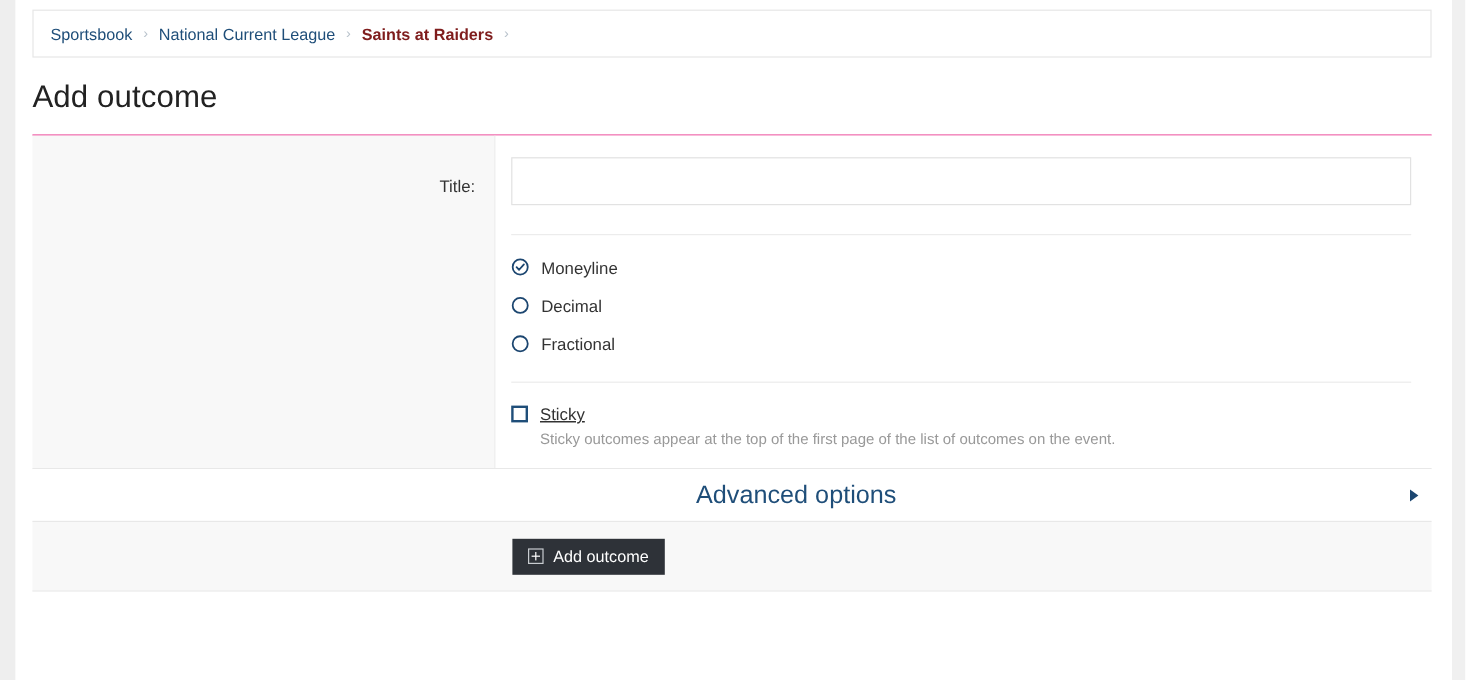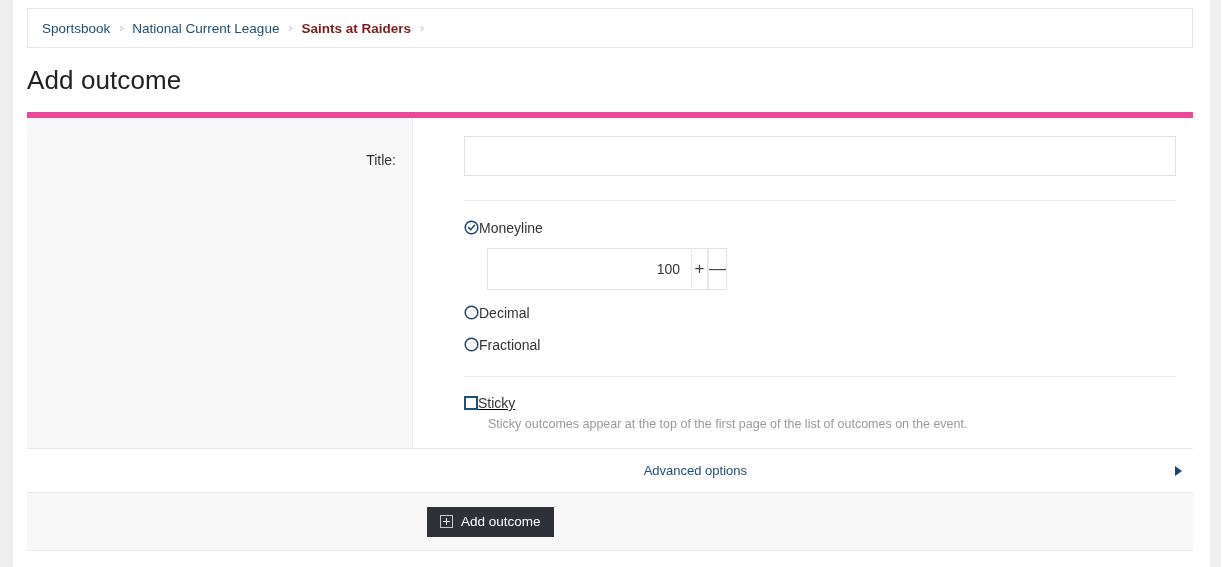--- a/index.html
+++ b/index.html
@@ -83,23 +83,22 @@
     letter-spacing: .1px;
   }
 
   
   .form-card {
     margin: 16px 14px 0 14px;
     background: #ffffff;
   }
   .form-body {
     display: flex;
-    border-top: 6px solid #ec4899;
+    border-top: 1px solid #ec4899;
     border-bottom: 1px solid #e8e8e8;
-    gap: 38px;
   }
   .label-col {
     width: 386px;
     flex: 0 0 386px;
     background: #f8f8f8;
     border-right: 1px solid #ececec;
     padding-top: 18px;
   }
   .field-col {
     flex: 1 1 auto;
@@ -142,20 +141,21 @@
   .opt-row {
     display: flex;
     align-items: center;
     height: 27px;
     margin-bottom: 4px;
   }
   .opt-row + .opt-row { margin-top: 5px; }
   .opt-label {
     font-size: 14px;
     color: #333333;
+    margin-left: 10px;
   }
 
   .radio {
     width: 15px; height: 15px;
     flex: 0 0 15px;
     display: inline-block;
     position: relative;
   }
   .radio svg { display: block; }
 
@@ -217,21 +217,21 @@
     border-bottom: 1px solid #e8e8e8;
     background: #ffffff;
     display: flex;
     align-items: center;
     cursor: pointer;
     position: relative;
   }
   .acc-title {
     width: 720px;
     text-align: right;
-    font-size: 13px;
+    font-size: 21px;
     color: #1f4e79;
     padding-right: 0;
   }
   .acc-arrow {
     position: absolute;
     right: 11px;
     top: 50%;
     transform: translateY(-50%);
     width: 0; height: 0;
     border-left: 7px solid #1c4670;
@@ -318,25 +318,20 @@
             <div class="opt-row">
               <span class="radio">
                 <svg width="15" height="15" viewBox="0 0 15 15">
                   <circle cx="7.5" cy="7.5" r="6.3" fill="none" stroke="#1c4670" stroke-width="1.5"></circle>
                   <path d="M4.5 7.6 L6.6 9.8 L10.6 5.3" fill="none" stroke="#1c4670" stroke-width="1.5" stroke-linecap="round" stroke-linejoin="round"></path>
                 </svg>
               </span>
               <span class="opt-label">Moneyline</span>
             </div>
 
-            <div class="stepper">
-              <input class="stepper-input" type="text" value="100" style="">
-              <button class="stepper-btn">+</button>
-              <button class="stepper-btn">—</button>
-            </div>
 
             <div class="opt-row">
               <span class="radio">
                 <svg width="15" height="15" viewBox="0 0 15 15">
                   <circle cx="7.5" cy="7.5" r="6.3" fill="none" stroke="#1c4670" stroke-width="1.5"></circle>
                 </svg>
               </span>
               <span class="opt-label">Decimal</span>
             </div>
 

